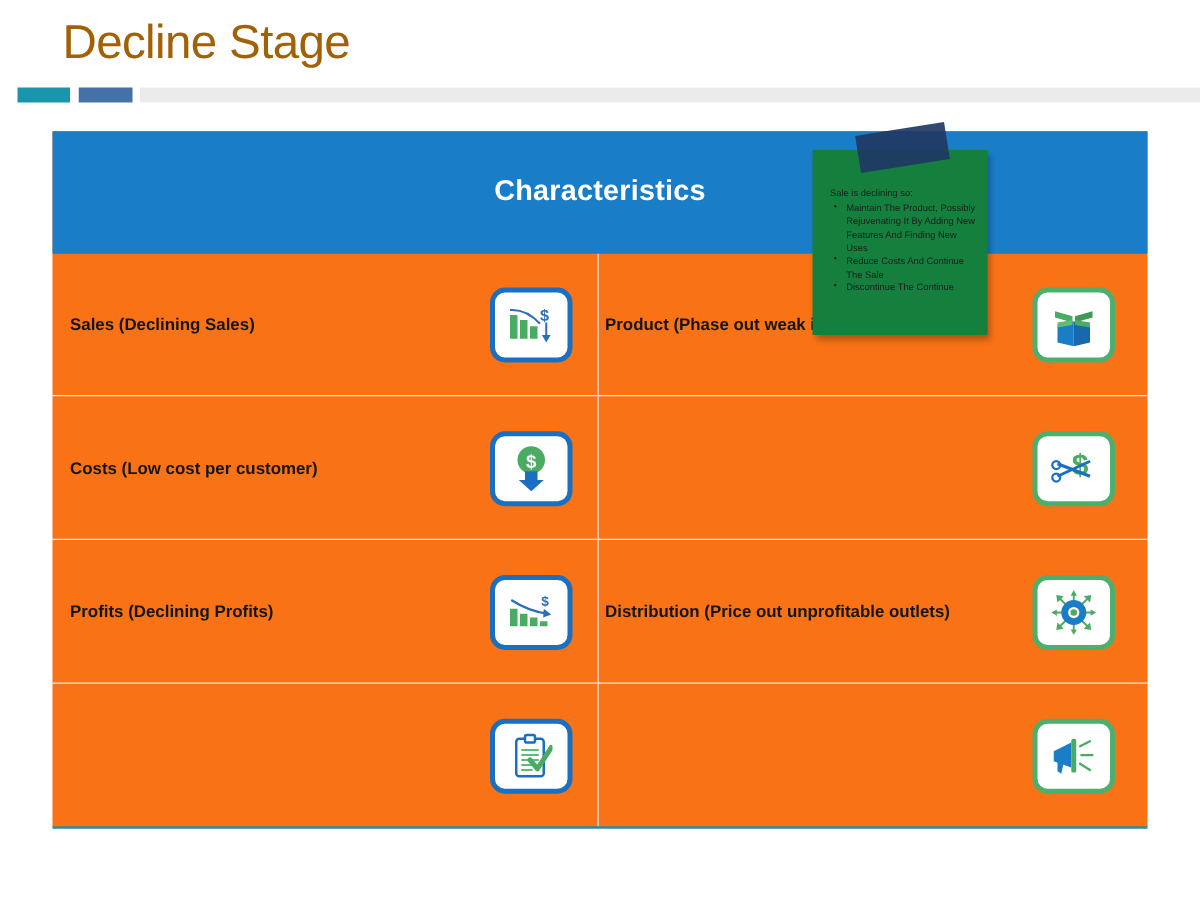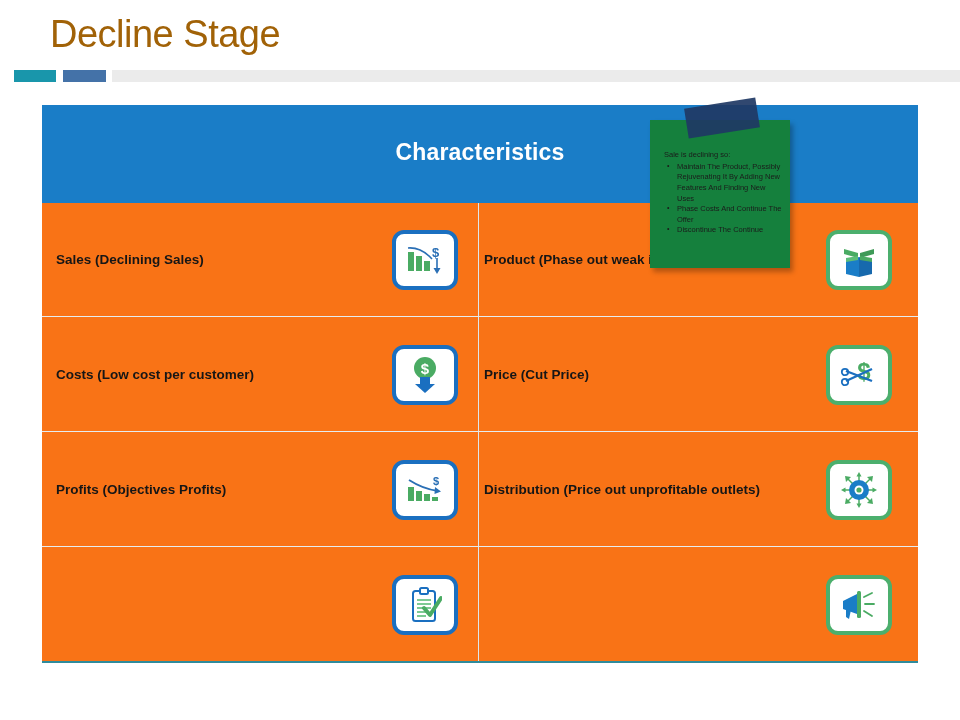--- a/index.html
+++ b/index.html
@@ -152,37 +152,36 @@
         <div class="iconbox">
           <svg width="34" height="38" viewBox="0 0 34 38">
             <circle cx="17" cy="12" r="11" fill="#4aab63"></circle>
             <text x="17" y="18" text-anchor="middle" font-family="Liberation Sans, sans-serif" font-size="15" font-weight="bold" fill="#ffffff">$</text>
             <rect x="12" y="21" width="10" height="9" fill="#1a6fc0"></rect>
             <polygon points="7,28 27,28 17,37" fill="#1a6fc0"></polygon>
           </svg>
         </div>
       </div>
       <div class="cell right">
-        <div class="cell-label">Price (Cut Price)</div>
         <div class="iconbox">
           <svg width="38" height="34" viewBox="0 0 38 34">
             <text x="24" y="22" text-anchor="middle" font-family="Liberation Sans, sans-serif" font-size="24" font-weight="bold" fill="#4aab63">$</text>
             <line x1="6" y1="13" x2="32" y2="23" stroke="#1a6fc0" stroke-width="2.4"></line>
             <line x1="6" y1="23" x2="32" y2="11" stroke="#1a6fc0" stroke-width="2.4"></line>
             <circle cx="5" cy="14" r="3.2" fill="none" stroke="#1a6fc0" stroke-width="1.8"></circle>
             <circle cx="5" cy="24" r="3.2" fill="none" stroke="#1a6fc0" stroke-width="1.8"></circle>
           </svg>
         </div>
       </div>
       <div class="row-sep" style="top:113px;"></div>
     </div>
 
     <div class="row" style="top:328px;">
       <div class="cell left">
-        <div class="cell-label">Profits (Objectives Profits)</div>
+        <div class="cell-label">Profits (Declining Profits)</div>
         <div class="iconbox">
           <svg width="40" height="34" viewBox="0 0 40 34">
             <rect x="3" y="14" width="6" height="14" fill="#4aab63"></rect>
             <rect x="11" y="18" width="6" height="10" fill="#4aab63"></rect>
             <rect x="19" y="21" width="6" height="7" fill="#4aab63"></rect>
             <rect x="27" y="24" width="6" height="4" fill="#4aab63"></rect>
             <path d="M4 7 Q18 16 33 18" stroke="#2a6fb5" stroke-width="1.8" fill="none"></path>
             <polygon points="30,14 36,18.5 29.5,21" fill="#2a6fb5"></polygon>
             <text x="28" y="12" font-family="Liberation Sans, sans-serif" font-size="11" font-weight="bold" fill="#2a6fb5">$</text>
           </svg>
@@ -256,19 +255,19 @@
 
     <div class="bottom-rule"></div>
   </div>
 
   <div class="note">
     <div class="tape"></div>
     <div class="note-inner">
       <div class="note-head">Sale is declining  so:</div>
       <ul class="note-ul">
         <li>Maintain The Product, Possibly Rejuvenating It By Adding New Features And  Finding New Uses</li>
-        <li>Phase Costs And Continue The Offer</li>
+        <li>Reduce Costs And Continue The Sale</li>
         <li>Discontinue The Continue</li>
       </ul>
     </div>
   </div>
 
 </div>
 
 </body></html>

